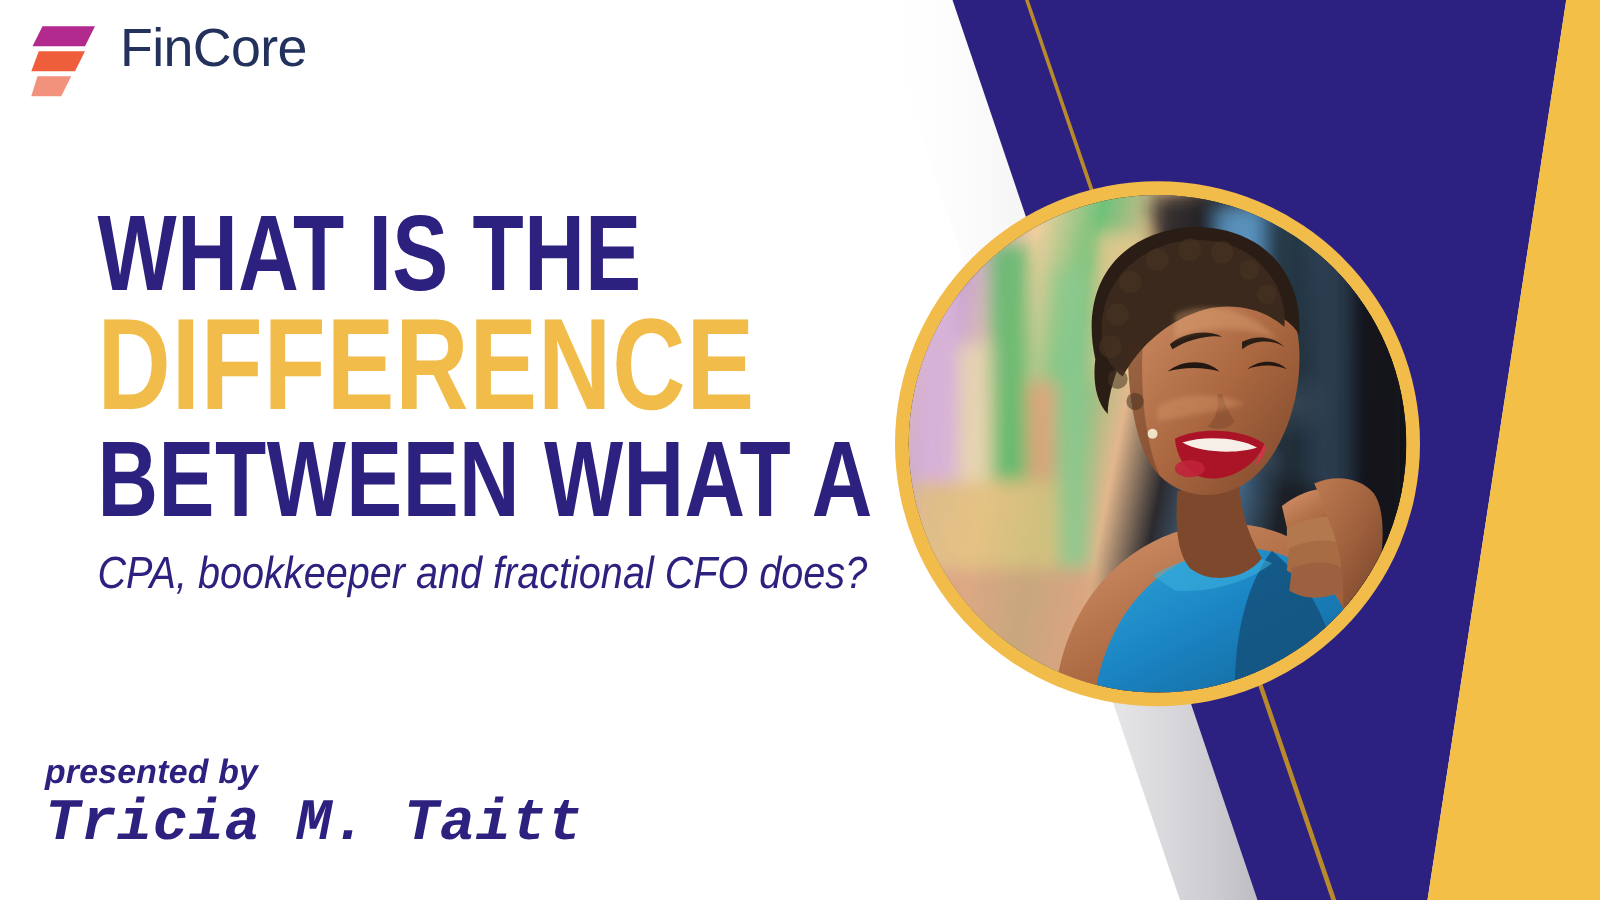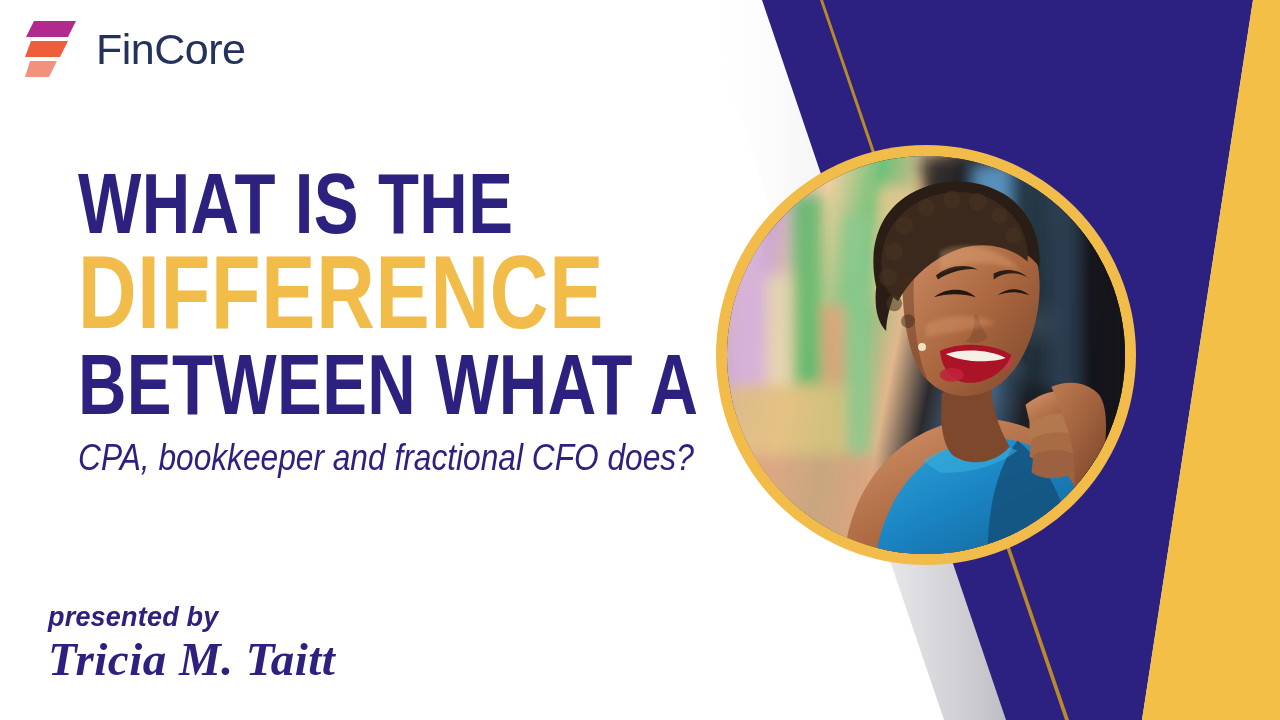--- a/index.html
+++ b/index.html
@@ -25,21 +25,20 @@
     height: 720px;
     z-index: 0;
   }
 
   
   #logo-lockup {
     position: absolute;
     left: 24px;
     top: 18px;
     display: flex;
-    align-items: center;
     gap: 14px;
     z-index: 5;
   }
   #logo-mark {
     width: 58px;
     height: 62px;
     display: block;
   }
   #logo-wordmark {
     font-family: "Liberation Sans", sans-serif;
@@ -83,36 +82,36 @@
     transform: scaleX(0.88);
     transform-origin: left center;
     white-space: nowrap;
     margin: 14px 0 0 0;
     line-height: 1.1;
   }
 
   
   #presenter-block {
     position: absolute;
-    left: 48px;
+    left: 36px;
     top: 603px;
     z-index: 5;
   }
   #presented-by-label {
     font-family: "Liberation Sans", sans-serif;
     font-style: italic;
     font-weight: 700;
     font-size: 27px;
     color: #2d2180;
     line-height: 1.1;
     margin: 0 0 2px 0;
     letter-spacing: 0.2px;
   }
   #presenter-name {
-    font-family: Liberation Serif, serif;
+    font-family: Liberation Mono, monospace;
     font-style: italic;
     font-weight: 700;
     font-size: 47px;
     color: #2d2180;
     line-height: 1.05;
     margin: 0;
     letter-spacing: 0.5px;
   }
 
   

